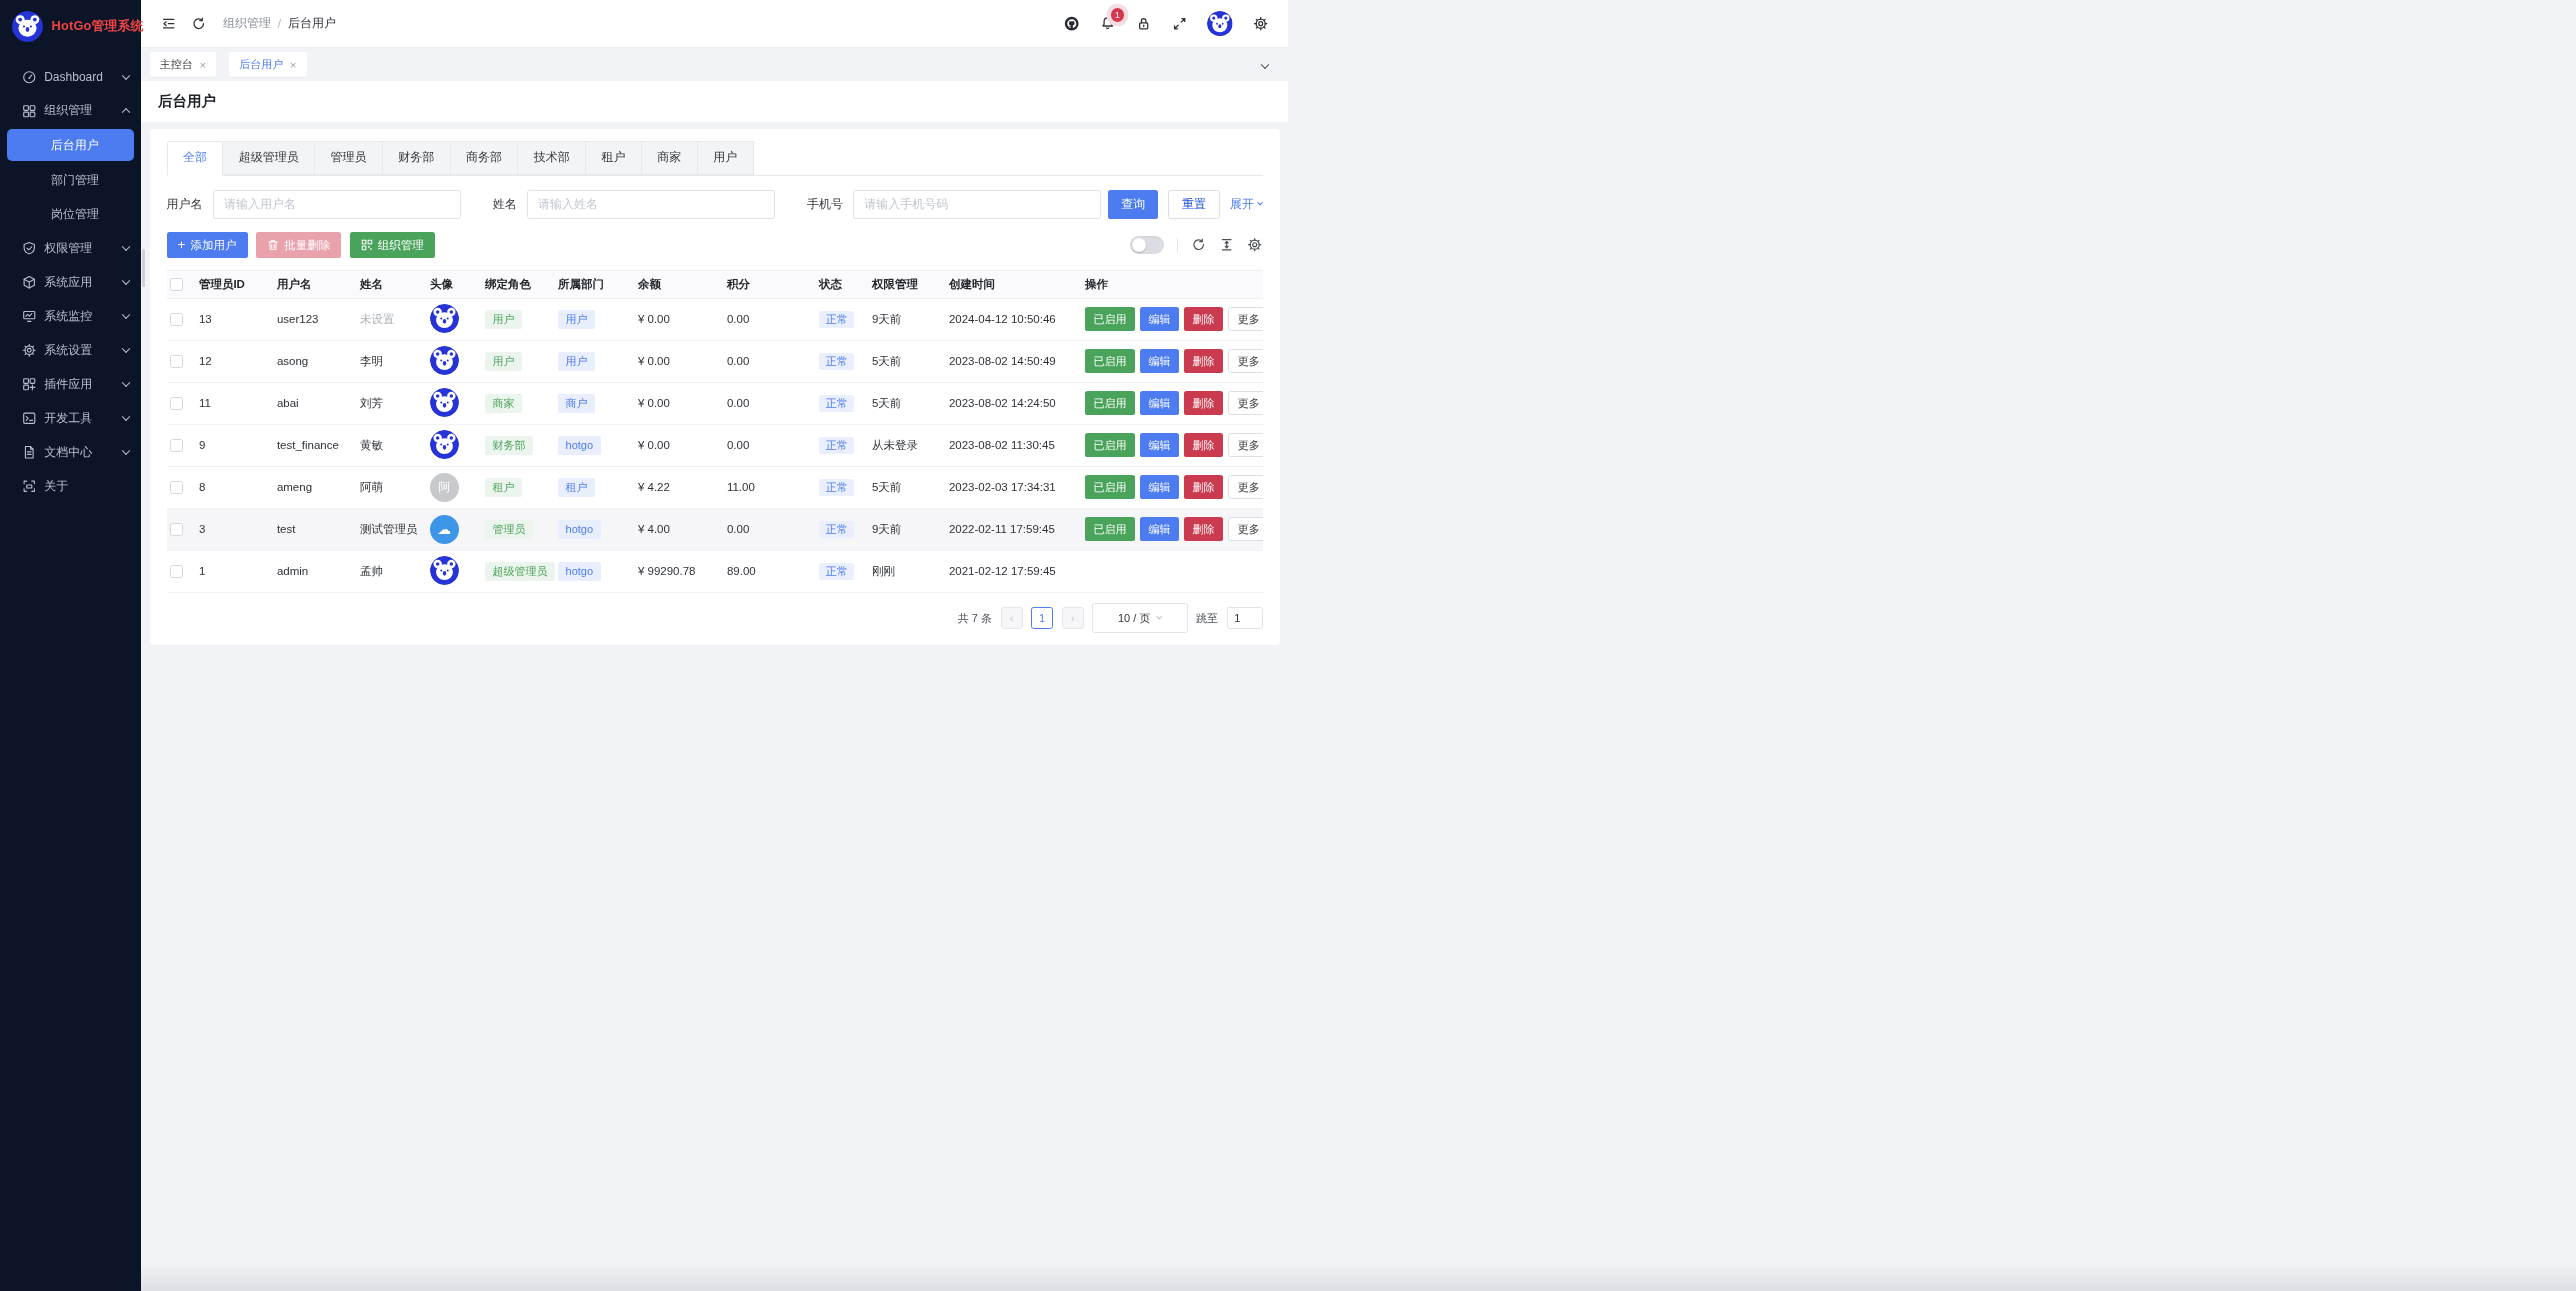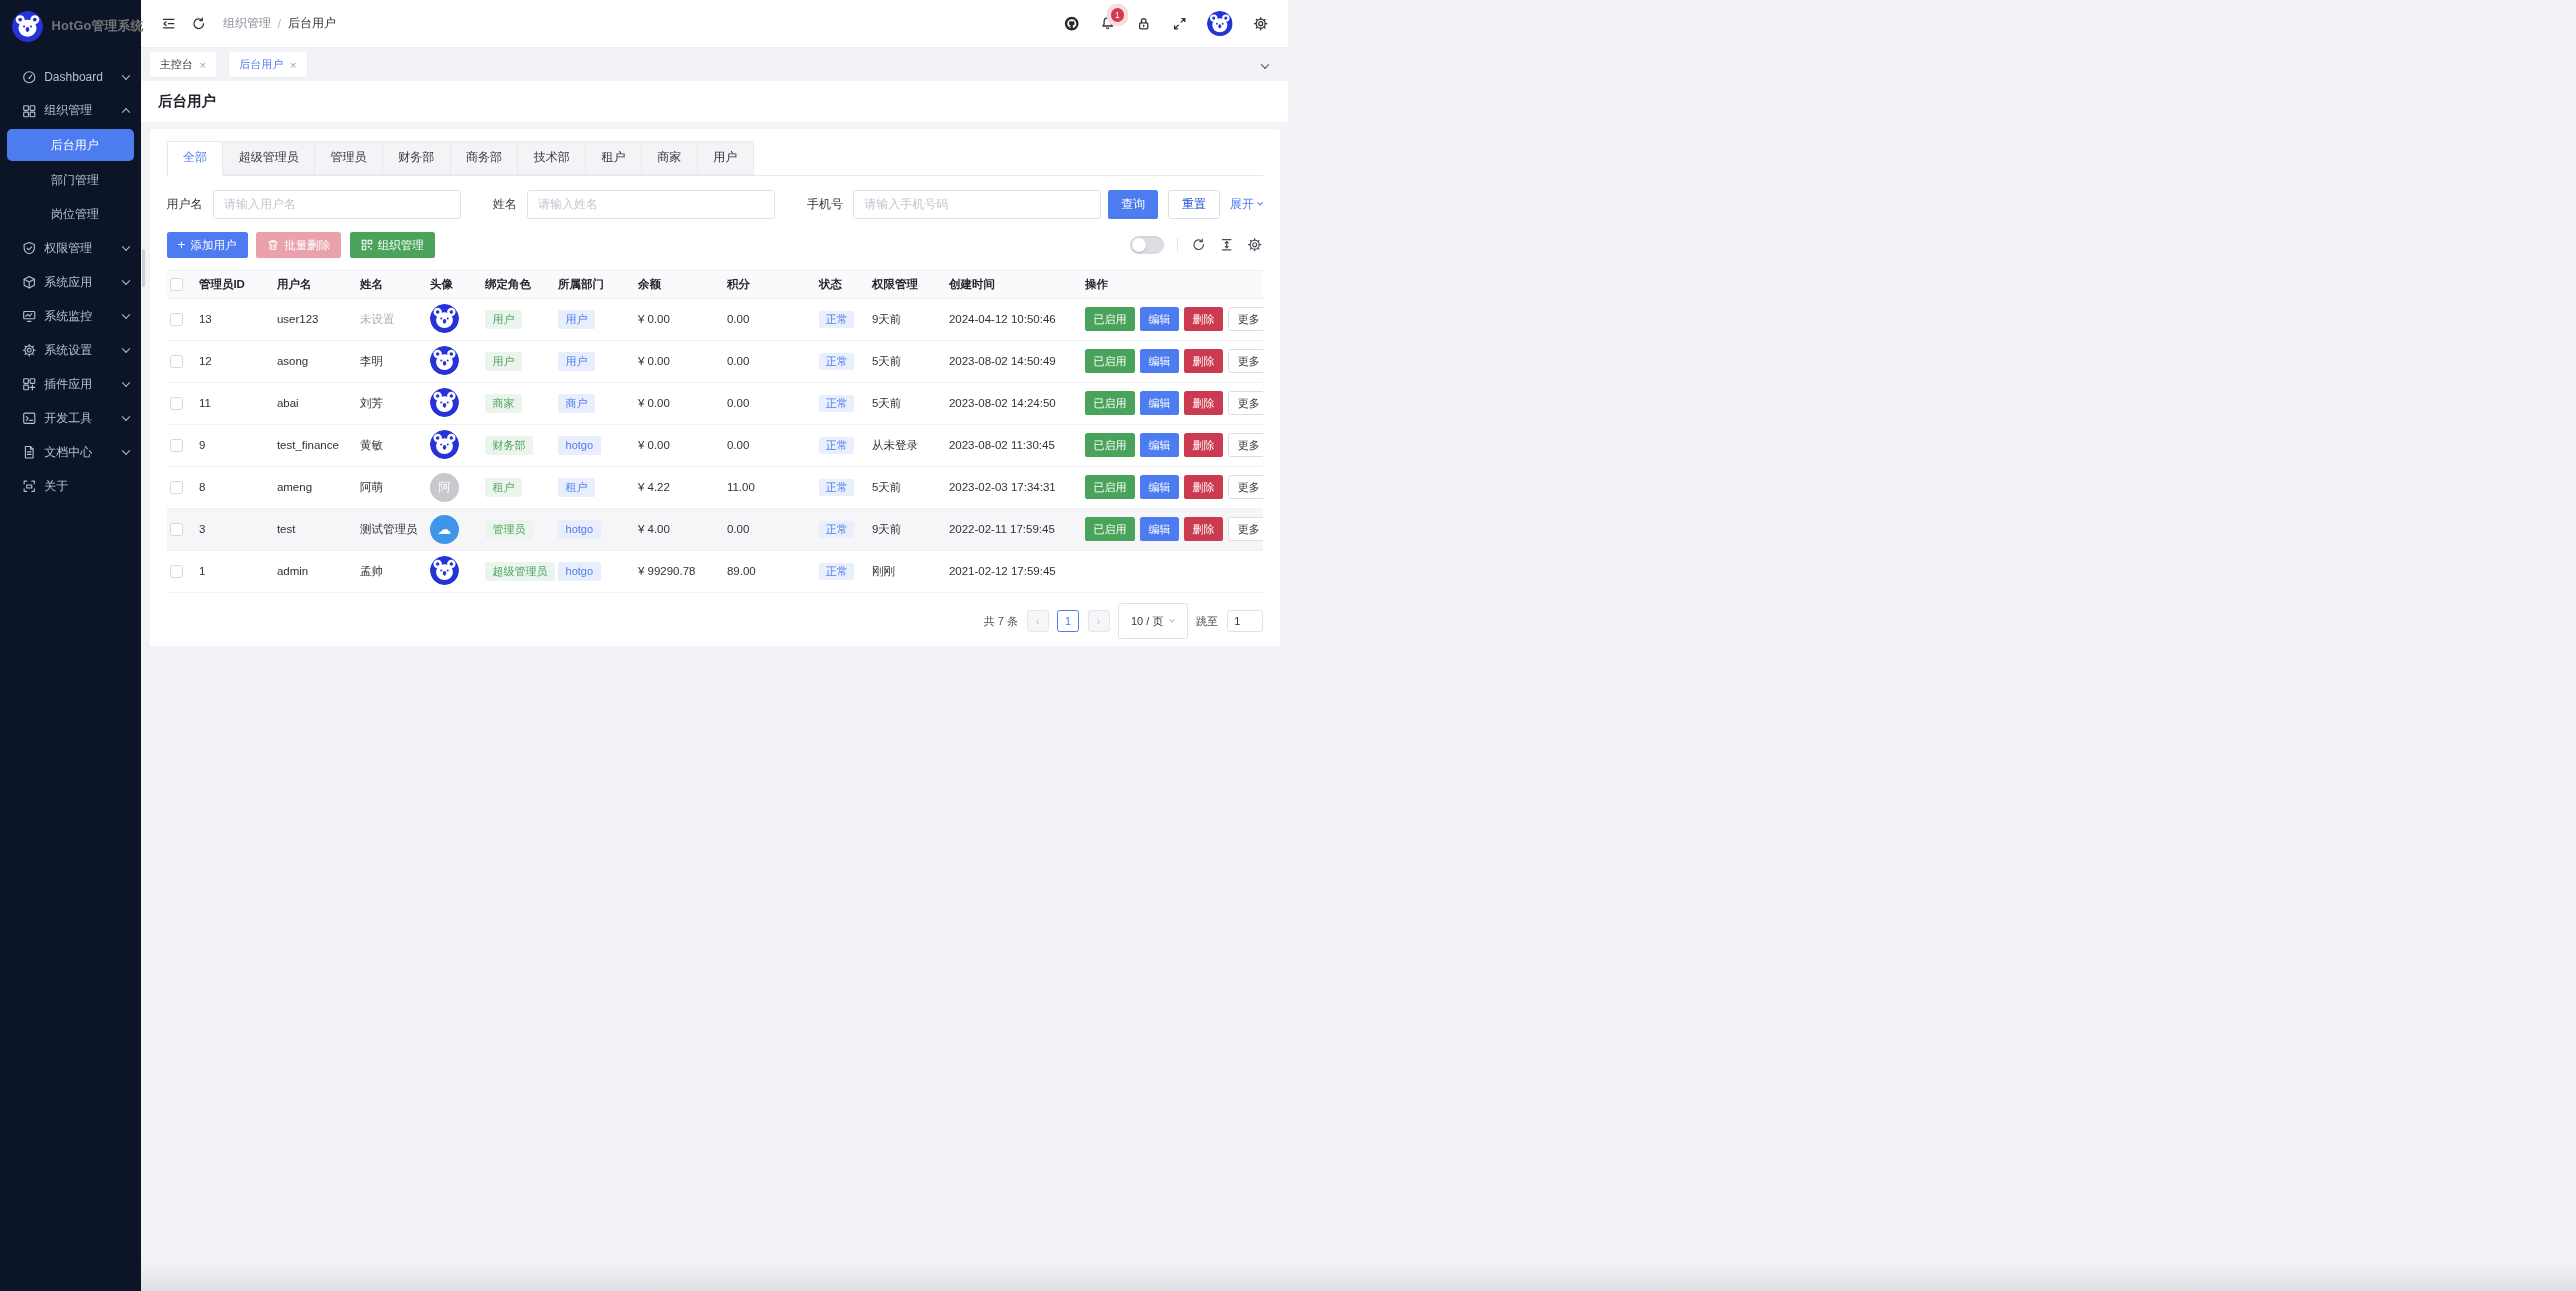--- a/index.html
+++ b/index.html
@@ -5,21 +5,21 @@
   * { margin:0; padding:0; box-sizing:border-box; }
   html,body { width:1288px; height:646px; overflow:hidden;
     font-family:"Liberation Sans","DejaVu Sans",sans-serif; background:#f2f3f6; }
   button { font-family:inherit; cursor:pointer; border:none; background:none; }
   input { font-family:inherit; outline:none; }
 
   
   .sidebar { position:fixed; left:0; top:0; bottom:0; width:141px; background:#0c1528; z-index:30; }
   .logo-row { display:flex; align-items:center; gap:8.5px; height:53px; padding:0 12px; }
   .logo-row .logo { width:31px; height:31px; flex:none; }
-  .logo-title { color:#737373; font-size:12.8px; font-weight:700; letter-spacing:0.2px; white-space:nowrap; }
+  .logo-title { color:#ef4444; font-size:12.8px; font-weight:700; letter-spacing:0.2px; white-space:nowrap; }
   .side-menu { padding-top:6.8px; }
   .side-item { display:flex; align-items:center; height:34px; padding:0 12px 0 22px; color:#b7c0cc; font-size:12px; cursor:pointer; }
   .side-item .sicon { width:14.5px; height:14.5px; margin-right:7.7px; display:flex; align-items:center; justify-content:center; }
   .side-item .sicon svg { width:14.5px; height:14.5px; stroke:#b7c0cc; fill:none; stroke-width:1.3; stroke-linecap:round; stroke-linejoin:round; }
   .side-item .slabel { flex:1; white-space:nowrap; overflow:hidden; }
   .side-item.sub { padding-left:51px; }
   .side-item.sub .slabel { flex:none; }
   .side-item.active { background:#4d7cf0; color:#fff; border-radius:5.1px; margin:1.7px 6.8px; height:32px; padding-left:44px; }
   .chev { width:6px; height:6px; border-right:1.3px solid currentColor; border-bottom:1.3px solid currentColor; display:inline-block; }
   .chev.down { transform:rotate(45deg) translate(-0.9px,-0.9px); }
@@ -117,22 +117,22 @@
   .tag.status { background:#e9effc; color:#4d7cf0; padding:2.6px 6.8px; }
   .btn.mini { height:24px; padding:0 8.5px; font-size:11px; border-radius:2.6px; }
   .btn.red { background:#cb3b50; color:#fff; }
   .btn.more { gap:5.1px; color:#33363b; }
 
   
   .pager { display:flex; align-items:center; justify-content:flex-end; gap:8.5px; margin-top:10.2px; padding-bottom:3.4px; font-size:11px; color:#4a4f57; }
   .pbtn { width:22px; height:22px; border-radius:2.6px; background:#f6f6f9; border:0.9px solid #e4e6eb; color:#c0c3cc;
     display:flex; align-items:center; justify-content:center; font-size:11px; cursor:pointer; }
   .pbtn.page { background:#fff; border-color:#4d7cf0; color:#4d7cf0; }
-  .psel { height:36px; border:0.9px solid #e0e2e8; background:#fff; border-radius:2.6px; display:flex; align-items:center; gap:6.8px;
-    padding:0 12px; color:#33363b; cursor:pointer;justify-content:center; }
+  .psel { height:30px; border:0.9px solid #e0e2e8; background:#fff; border-radius:2.6px; display:flex; align-items:center; gap:6.8px;
+    padding:0 25px; color:#33363b; cursor:pointer;justify-content:center; }
   .psel .chev { border-color:#b9bdc7; }
   .pjump { width:36px; height:22px; border:0.9px solid #e0e2e8; border-radius:2.6px; padding:0 6.8px; font-size:11px; color:#33363b; }
 
   .bottom-fade { position:fixed; left:141px; right:0; bottom:0; height:29px;
     background:linear-gradient(#f2f3f6,#dde0e4); pointer-events:none; }
 </style>
 </head>
 <body>
 
 <svg width="0" height="0" style="position:absolute">

